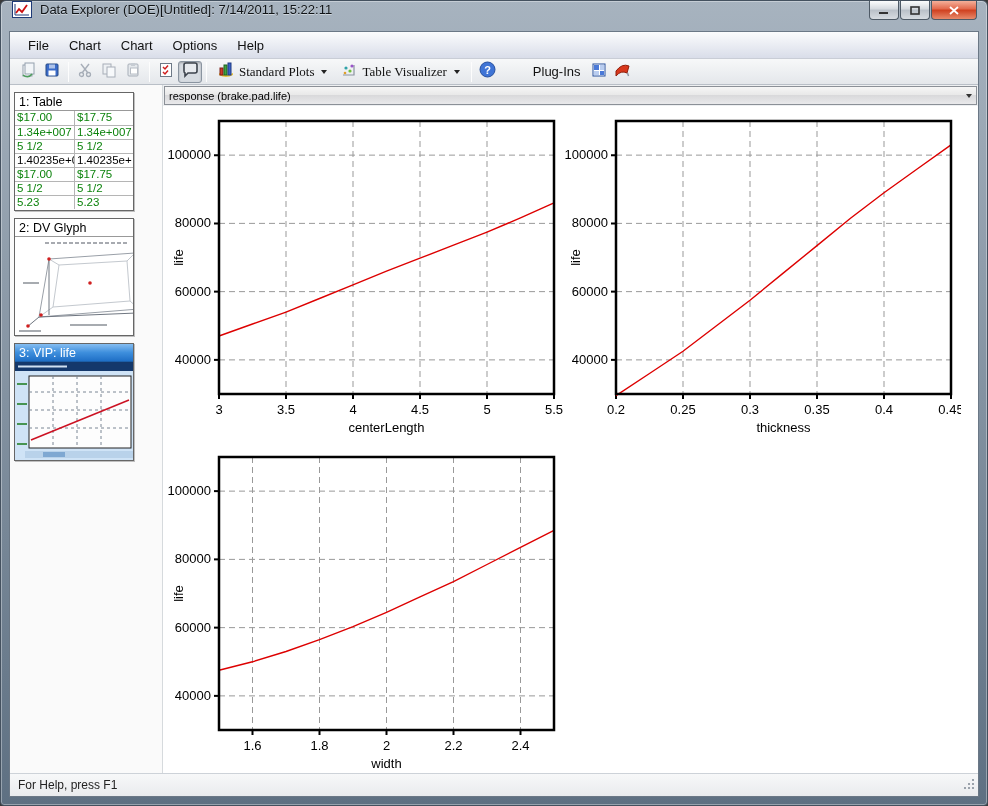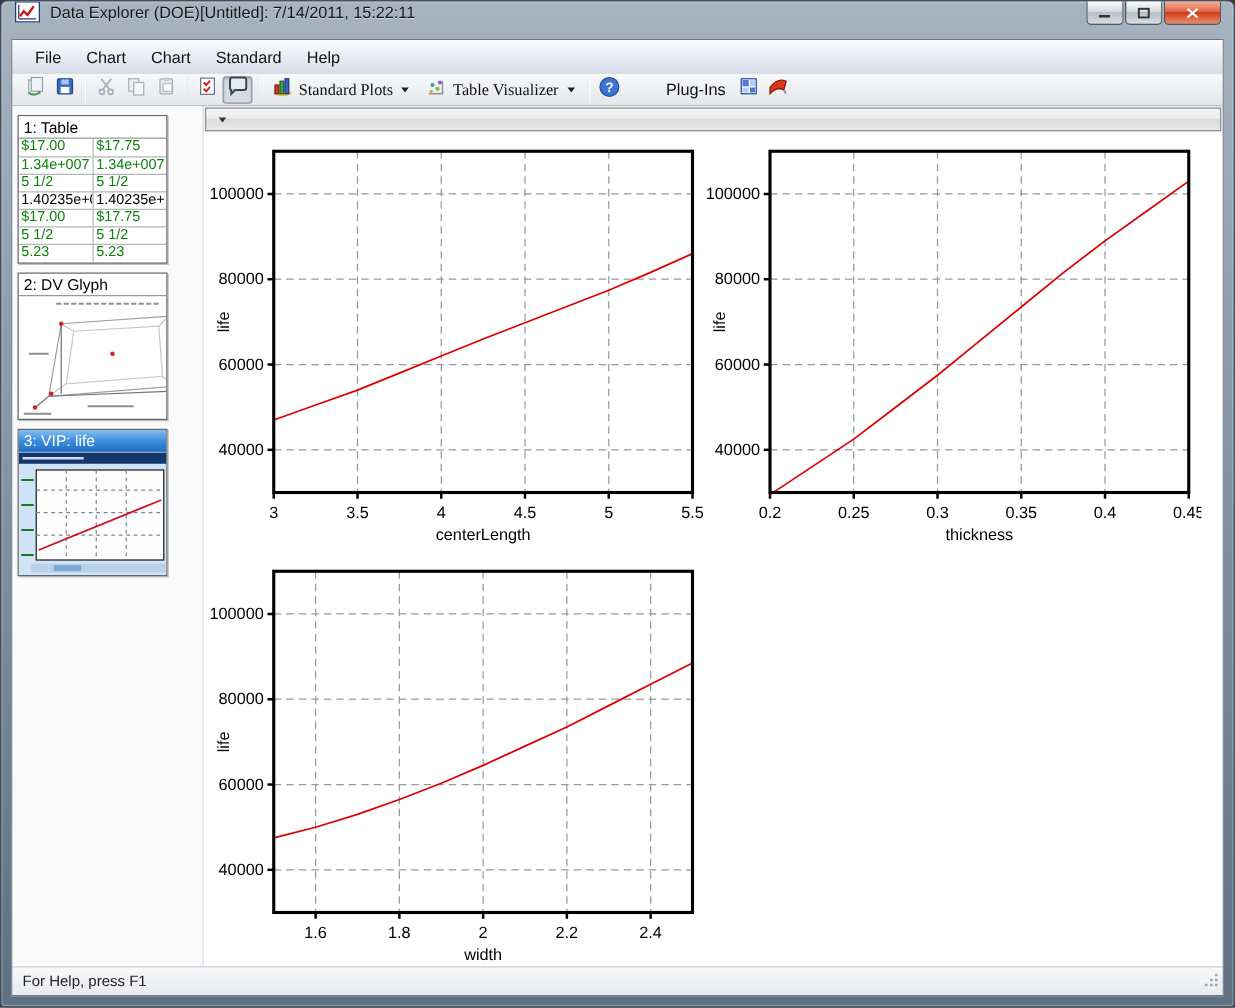--- a/index.html
+++ b/index.html
@@ -151,21 +151,21 @@
       </div>
     </div>
   </div>
 
   <div class="client">
 
     <div class="menubar">
       <div class="menu-item">File</div>
       <div class="menu-item">Chart</div>
       <div class="menu-item">Chart</div>
-      <div class="menu-item">Standard</div>
+      <div class="menu-item">Options</div>
       <div class="menu-item">Help</div>
     </div>
 
     <div class="toolbar">
       <div class="tbtn">
         <span>
           <svg width="16" height="16">
               <rect x="3" y="3" width="9" height="11" fill="#fff" stroke="#93a0ad"></rect>
               <rect x="5" y="1" width="9" height="11" fill="#f2f5f8" stroke="#93a0ad"></rect>
               <path d="M3 13 q5 4 9 -1" fill="none" stroke="#4d9e5b" stroke-width="1.6"></path>
@@ -379,20 +379,21 @@
               <rect x="28" y="90" width="22" height="5" fill="#7fa8d2"></rect>
             </svg>
           </div>
         </div>
 
       </div>
 
       <div class="main">
         <div class="combo-row">
           <div class="combo">
+            <span class="combo-value">response (brake.pad.life)</span>
             <span class="combo-arrow">
                 <span class="caret"></span>
               </span>
           </div>
         </div>
         <div class="canvas">
           <div class="chart" id="chart0"><svg width="401" height="330" font-family="Liberation Sans, sans-serif" font-size="13" fill="#000">
                 <line x1="56" y1="253.875" x2="391" y2="253.875" stroke="#999" stroke-dasharray="6 4"></line>
                 <line x1="51" y1="253.875" x2="56" y2="253.875" stroke="#000" stroke-width="2"></line>
                 <text x="48" y="257.875" text-anchor="end">40000</text>

